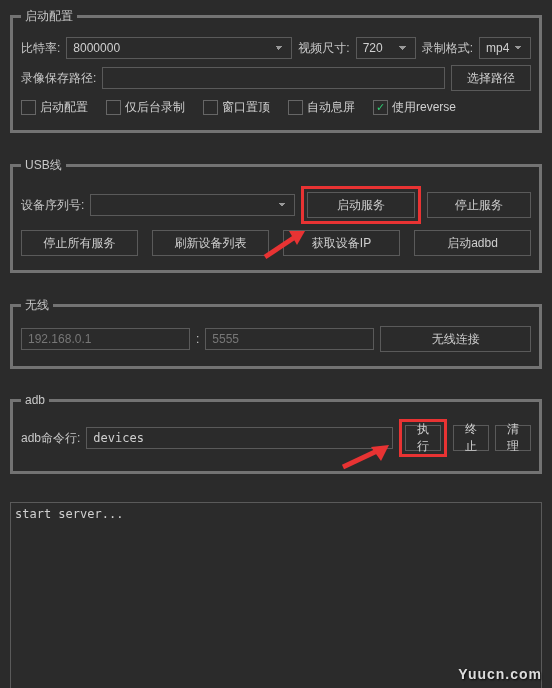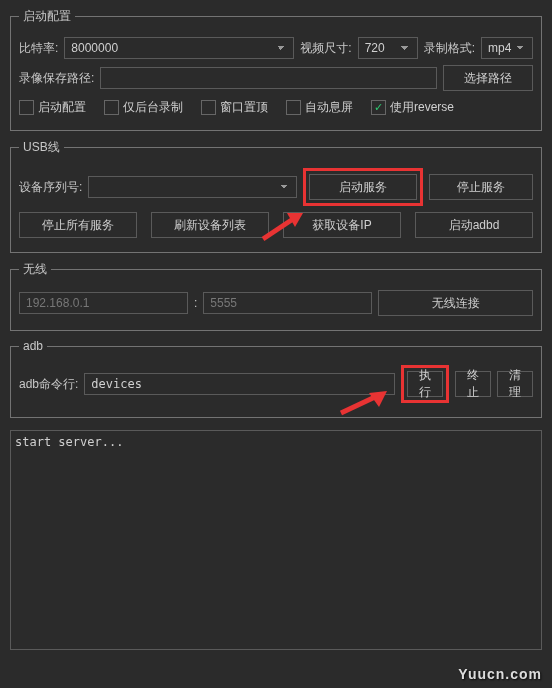--- a/index.html
+++ b/index.html
@@ -4,21 +4,21 @@
 <style>
 html,body{margin:0;padding:0;background:#0a4a6a;font-family:"Microsoft YaHei",SimSun,sans-serif;font-size:12px;color:#d0d0d0}
 .window{width:552px;height:688px;background:#2b2b2b;box-sizing:border-box;position:relative;overflow:hidden}
 .titlebar{height:30px;background:#2b2b2b;display:flex;align-items:center;padding:0 8px;border-bottom:1px solid #333}
 .app-icon{width:16px;height:16px;margin-right:8px}
 .title{color:#3cb371;font-size:13px;flex:0 0 auto}
 .spacer{flex:1}
 .win-btn{width:32px;height:28px;display:flex;align-items:center;justify-content:center;color:#999;cursor:pointer}
 
 .content{padding:8px 10px;box-sizing:border-box}
-fieldset{border:1px solid #737373;border-radius:0;margin:0 0 8px 0;padding:6px 8px 8px 8px;box-sizing:border-box}
+fieldset{border:3px solid #737373;border-radius:0;margin:0 0 24px 0;padding:6px 8px 8px 8px;box-sizing:border-box}
 legend{color:#c8c8c8;padding:0 4px;font-size:12px}
 
 .row{display:flex;align-items:center;gap:6px;margin:6px 0}
 .lbl{color:#c8c8c8;white-space:nowrap}
 select,input[type=text]{background:#2b2b2b;border:1px solid #5a5a5a;color:#d0d0d0;height:22px;padding:0 6px;box-sizing:border-box;font-size:12px;font-family:inherit}
 select{appearance:none;padding-right:0;background-image:linear-gradient(45deg,transparent 50%,#999 50%),linear-gradient(135deg,#999 50%,transparent 50%);background-position:calc(100% - 12px) 50%,calc(100% - 8px) 50%;background-size:4px 4px,4px 4px;background-repeat:no-repeat}
 .btn{background:#2b2b2b;border:1px solid #5a5a5a;color:#d0d0d0;height:26px;padding:0 10px;cursor:pointer;font-size:12px;display:inline-flex;align-items:center;justify-content:center;font-family:inherit}
 
 .checkbox{display:flex;align-items:center;gap:4px;cursor:pointer}
 .cb-box{width:13px;height:13px;border:1px solid #666;display:flex;align-items:center;justify-content:center;background:#2b2b2b}
@@ -44,21 +44,21 @@
         <span class="lbl">比特率:</span>
         <select style="flex:1"><option>8000000</option></select>
         <span class="lbl">视频尺寸:</span>
         <select style="width:60px"><option>720</option></select>
         <span class="lbl">录制格式:</span>
         <select style="width:52px"><option>mp4</option></select>
       </div>
       <div class="row">
         <span class="lbl">录像保存路径:</span>
         <input type="text" style="flex: 1 1 0%;" value="">
-        <button class="btn" style="width:90px">选择路径</button>
+        <button class="btn" style="width:80px">选择路径</button>
       </div>
       <div class="row" style="gap:18px;margin-top:8px">
         <label class="checkbox">
             <span class="cb-box"></span>
             <span>启动配置</span>
           </label>
         <label class="checkbox">
             <span class="cb-box"></span>
             <span>仅后台录制</span>
           </label>

